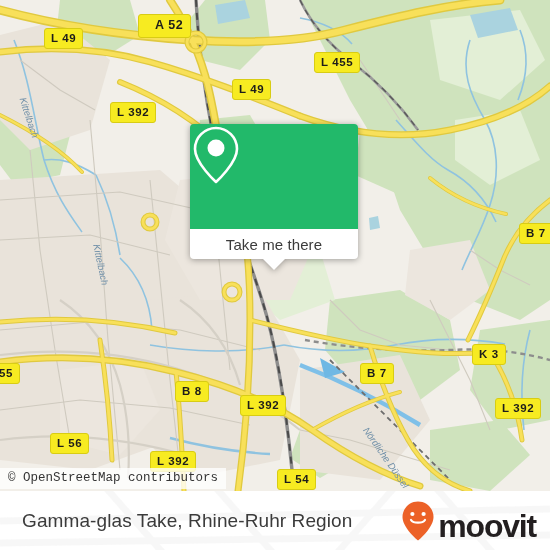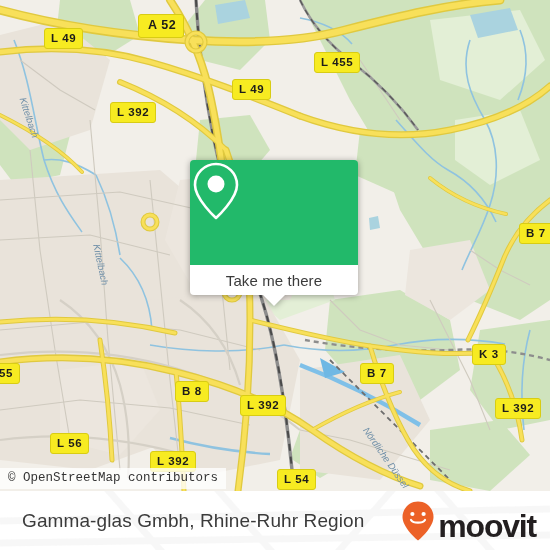--- a/index.html
+++ b/index.html
@@ -26,21 +26,21 @@
     color:#1d1d1b;
     font-family:"Liberation Sans", sans-serif;
     font-weight:bold;
     font-size:11.5px;
     letter-spacing:.6px;
     line-height:1;
     padding:3.5px 6px 4px 6px;
     white-space:nowrap;
     box-sizing:border-box;
   }
-  .shield.big{font-size:12.5px;padding:4px 7px 5px 9px;}
+  .shield.big{font-size:12.5px;padding:4px 7px 5px 16px;}
 
   
   .maplabel{
     position:absolute;
     color:#5a5a52;
     font-family:"Liberation Sans", sans-serif;
     font-size:9.5px;
     white-space:nowrap;
     transform-origin:0 0;
   }
@@ -53,21 +53,20 @@
     padding:3px 8px 4px 8px;
     font-size:12.5px;color:#333;
     font-family:Liberation Mono, monospace;
     box-sizing:border-box;
   }
 
   
   #callout{
     position:absolute;left:190px;top:124px;width:168px;
     filter:drop-shadow(0 1px 3px rgba(0,0,0,.35));
-    margin-top:36px;
   }
   #callout-top{
     background:#22b96a;
     border-radius:4px 4px 0 0;
     height:105px;
     display:flex;align-items:center;justify-content:center;
   }
   #callout-bottom{
     background:#fff;
     border-radius:0 0 4px 4px;
@@ -314,21 +313,21 @@
       <g stroke="#f1f1f1" stroke-width="7" fill="none">
         <path d="M100,-10 L170,70"></path>
         <path d="M210,-10 L280,70"></path>
         <path d="M330,70 L400,-10"></path>
         <path d="M430,-10 L500,70"></path>
         <path d="M0,30 L550,18"></path>
         <path d="M0,52 L550,44"></path>
       </g>
     </svg>
 
-    <div id="footer-title">Gamma-glas Gmbh, Rhine-Ruhr Region</div>
+    <div id="footer-title">Gamma-glas Take, Rhine-Ruhr Region</div>
 
     <div id="brand">
       <svg width="36" height="42" viewBox="0 0 36 42">
         <path d="M18,1.5 C9.4,1.5 2.5,8.4 2.5,17 C2.5,28 18,40.5 18,40.5 C18,40.5 33.5,28 33.5,17 C33.5,8.4 26.6,1.5 18,1.5 Z" fill="#ec6127"></path>
         <circle cx="12.4" cy="14" r="2.1" fill="#ffffff"></circle>
         <circle cx="23.6" cy="14" r="2.1" fill="#ffffff"></circle>
         <path d="M11,20 C13.4,23.6 22.6,23.6 25,20" stroke="#ffffff" stroke-width="2.2" fill="none" stroke-linecap="round"></path>
       </svg>
       <span id="brand-text">moovit</span>
     </div>

